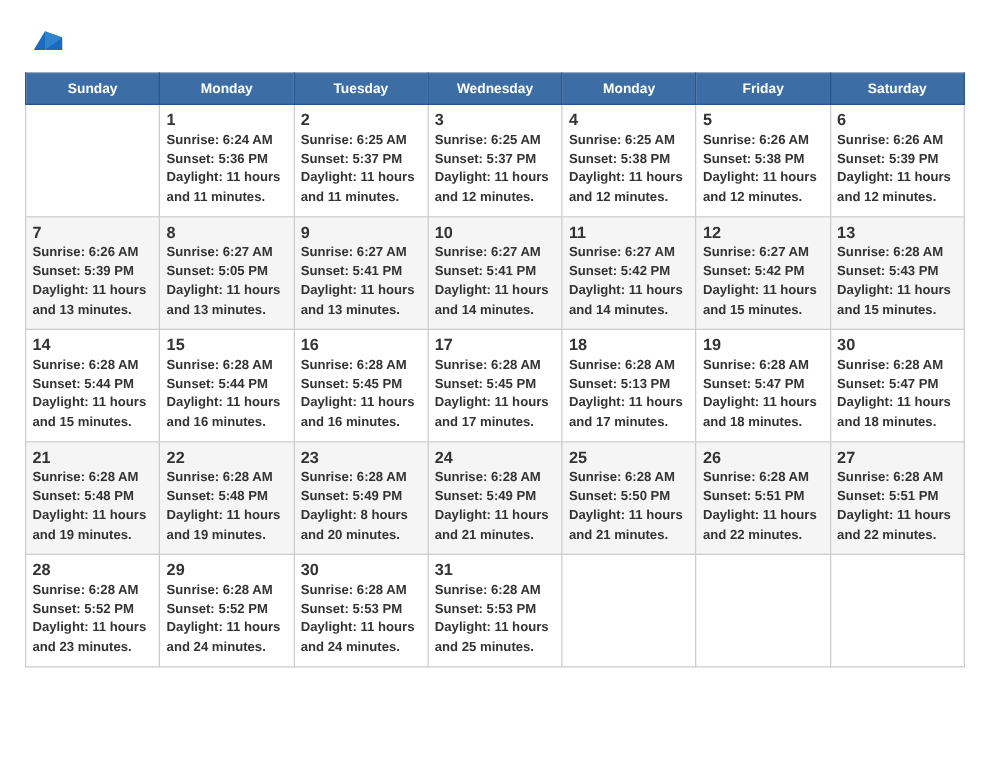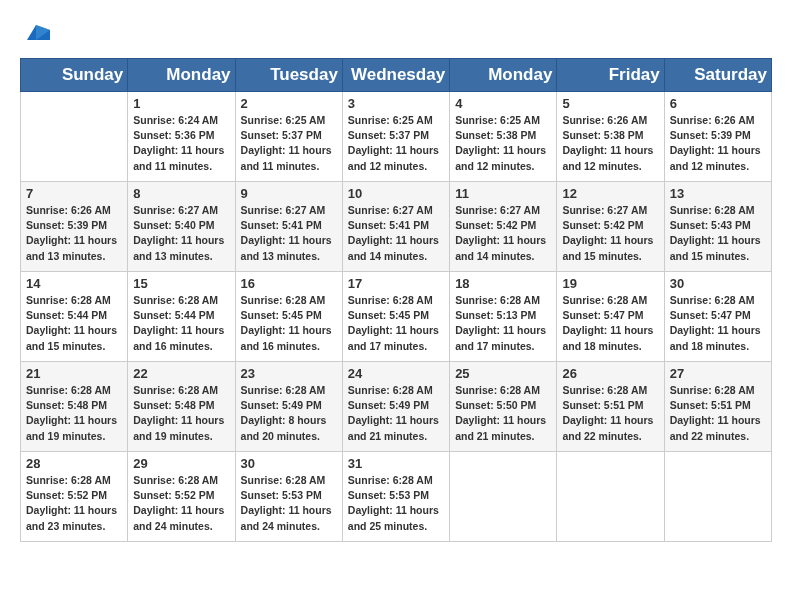--- a/index.html
+++ b/index.html
@@ -45,23 +45,23 @@
       color: #555;
     }
     .calendar {
       width: 100%;
       border-collapse: collapse;
       font-size: 11px;
     }
     .calendar th {
       background-color: #3c6ea5;
       color: #fff;
-      padding: 6px 4px;
-      text-align: right;
-      font-size: 17px;
+      padding: 6px 16px;
+      text-align: center;
+      font-size: 11px;
       font-weight: bold;
       border: 1px solid #2a568e;
     }
     .calendar td {
       vertical-align: top;
       border: 1px solid #ccc;
       padding: 4px 5px;
       width: calc(100% / 7);
       height: 90px;
       background: #fff;
@@ -177,21 +177,21 @@
           <div class="day-info">
             <span>Sunrise: 6:26 AM</span><br>
             <span>Sunset: 5:39 PM</span><br>
             <span>Daylight: 11 hours and 13 minutes.</span>
           </div>
         </td>
         <td>
           <span class="day-number">8</span>
           <div class="day-info">
             <span>Sunrise: 6:27 AM</span><br>
-            <span>Sunset: 5:40 PM</span><br>
+            <span>Sunset: 5:05 PM</span><br>
             <span>Daylight: 11 hours and 13 minutes.</span>
           </div>
         </td>
         <td>
           <span class="day-number">9</span>
           <div class="day-info">
             <span>Sunrise: 6:27 AM</span><br>
             <span>Sunset: 5:41 PM</span><br>
             <span>Daylight: 11 hours and 13 minutes.</span>
           </div>

